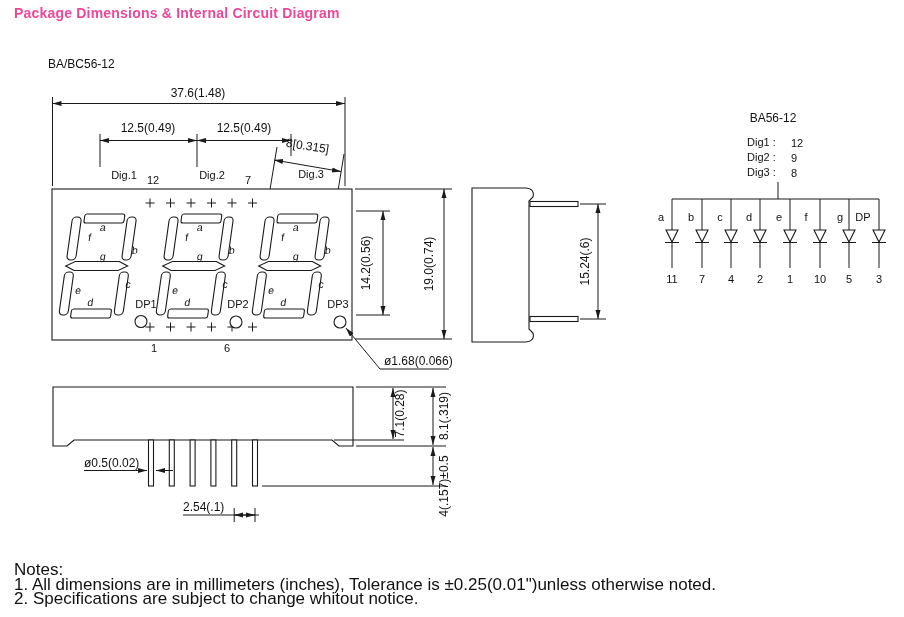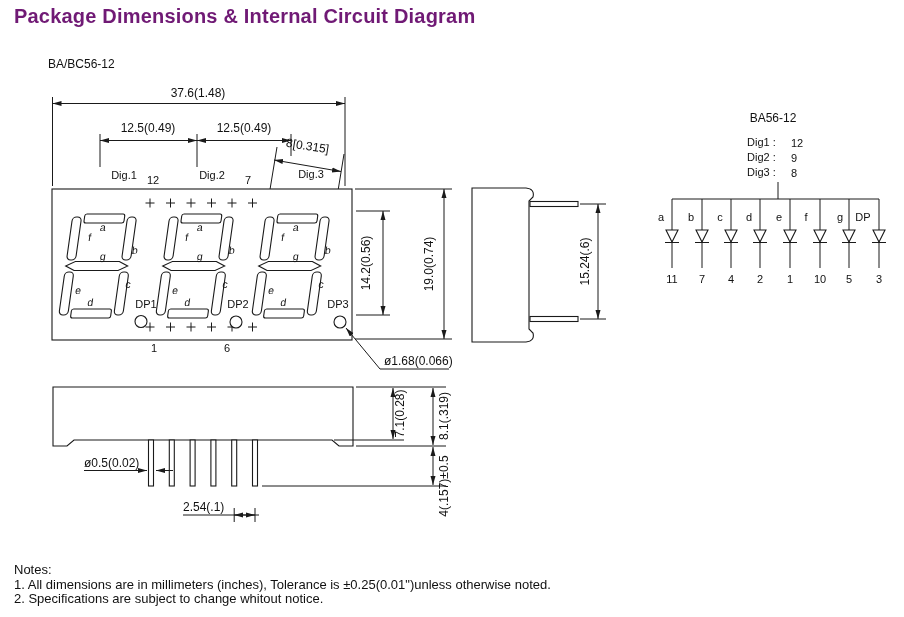--- a/index.html
+++ b/index.html
@@ -1,20 +1,20 @@
 <!DOCTYPE html>
 <html><head>
 <meta charset="utf-8">
 <style>
   html,body{margin:0;padding:0;background:#fff;}
   #stage{position:relative;width:904px;height:617px;background:#ffffff;overflow:hidden;
          font-family:"Liberation Sans",sans-serif;color:#111;}
-  #title{position:absolute;left:14px;top:5px;font-size:20px;font-weight:bold;color:#701a75;
+  #title{position:absolute;left:14px;top:5px;font-size:14px;font-weight:bold;color:#ec4899;
          letter-spacing:.2px;white-space:nowrap;}
-  #notes{position:absolute;left:14px;top:563px;font-size:13px;line-height:14.5px;color:#111;white-space:pre;}
+  #notes{position:absolute;left:14px;top:563px;font-size:17px;line-height:14.5px;color:#111;white-space:pre;}
   svg{position:absolute;left:0;top:0;}
   .ln{stroke:#1a1a1a;stroke-width:1;fill:none;}
   .shape{fill:#ffffff;stroke:#1a1a1a;stroke-width:1.1;}
   text{font-family:"Liberation Sans",sans-serif;fill:#111;stroke:none;}
   .f12{font-size:12px;}
   .f11{font-size:11px;}
   .f10{font-size:10.5px;}
   .mid{text-anchor:middle;}
 </style>
 </head>

